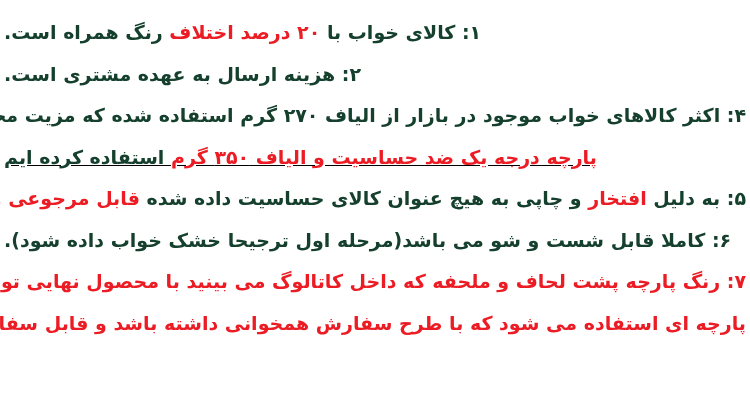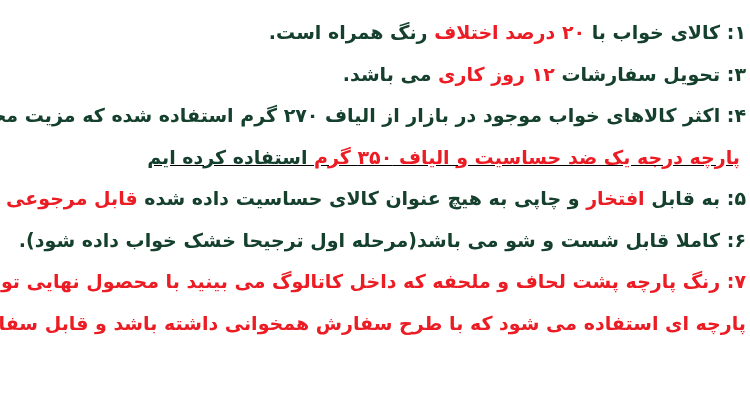--- a/index.html
+++ b/index.html
@@ -13,37 +13,37 @@
     background: #ffffff;
     box-sizing: border-box;
     padding: 12px 4px 0 4px;
     direction: rtl;
     font-family: "DejaVu Sans", sans-serif;
     font-weight: 700;
     overflow: hidden;
   }
   .line {
     direction: rtl;
-    text-align: right;
+    text-align: left;
     font-size: 19px;
     line-height: 41.5px;
     height: 41.5px;
     white-space: nowrap;
     letter-spacing: 0px;
   }
   .line.indent-sub { padding-right: 6px; text-decoration: underline; }
   .seg { unicode-bidi: embed; }
   .seg[data-color="primary"]   { color: #15402D; }
   .seg[data-color="accent"]    { color: #EC1C24; }
 </style>
 </head>
 <body>
 
 <div class="page" dir="rtl">
   <div class="line"><span class="seg" data-color="primary">۱: کالای خواب  با </span><span class="seg" data-color="accent">۲۰ درصد اختلاف</span><span class="seg" data-color="primary"> رنگ همراه است.</span></div>
-  <div class="line"><span class="seg" data-color="primary">۳: تحویل سفارشات </span><span class="seg" data-color="accent">۱۲ روز کاری</span><span class="seg" data-color="primary"> می باشد.</span></div>
+  <div class="line"><span class="seg" data-color="primary">۲: هزینه ارسال  به عهده مشتری است.</span></div>
   <div class="line"><span class="seg" data-color="primary">۴: اکثر کالاهای خواب موجود در بازار از الیاف ۲۷۰ گرم استفاده شده که مزیت محصول ما این است که با افتخار از</span></div>
   <div class="line indent-sub"><span class="seg" data-color="accent">پارچه درجه یک ضد حساسیت و الیاف ۳۵۰ گرم</span><span class="seg" data-color="primary"> استفاده کرده ایم</span></div>
-  <div class="line"><span class="seg" data-color="primary">۵: به قابل </span><span class="seg" data-color="accent">افتخار</span><span class="seg" data-color="primary"> و چاپی به هیچ عنوان کالای حساسیت داده شده </span><span class="seg" data-color="accent">قابل مرجوعی و کنسلی و </span></div>
+  <div class="line"><span class="seg" data-color="primary">۵: به دلیل </span><span class="seg" data-color="accent">افتخار</span><span class="seg" data-color="primary"> و چاپی به هیچ عنوان کالای حساسیت داده شده </span><span class="seg" data-color="accent">قابل مرجوعی و کنسلی و </span></div>
   <div class="line"><span class="seg" data-color="primary">۶: کاملا قابل شست و شو می باشد(مرحله اول ترجیحا خشک خواب داده شود).</span></div>
   <div class="line"><span class="seg" data-color="accent">۷: رنگ پارچه پشت لحاف و ملحفه که داخل کاتالوگ می بینید با محصول نهایی تولید شده متفاوت می باشد، و از رنگ</span></div>
   <div class="line"><span class="seg" data-color="accent">پارچه ای استفاده می شود که با طرح سفارش همخوانی داشته باشد و قابل سفارش به رنگ دلخواه نمی باشد.</span></div>
 </div>
 
 </body></html>

